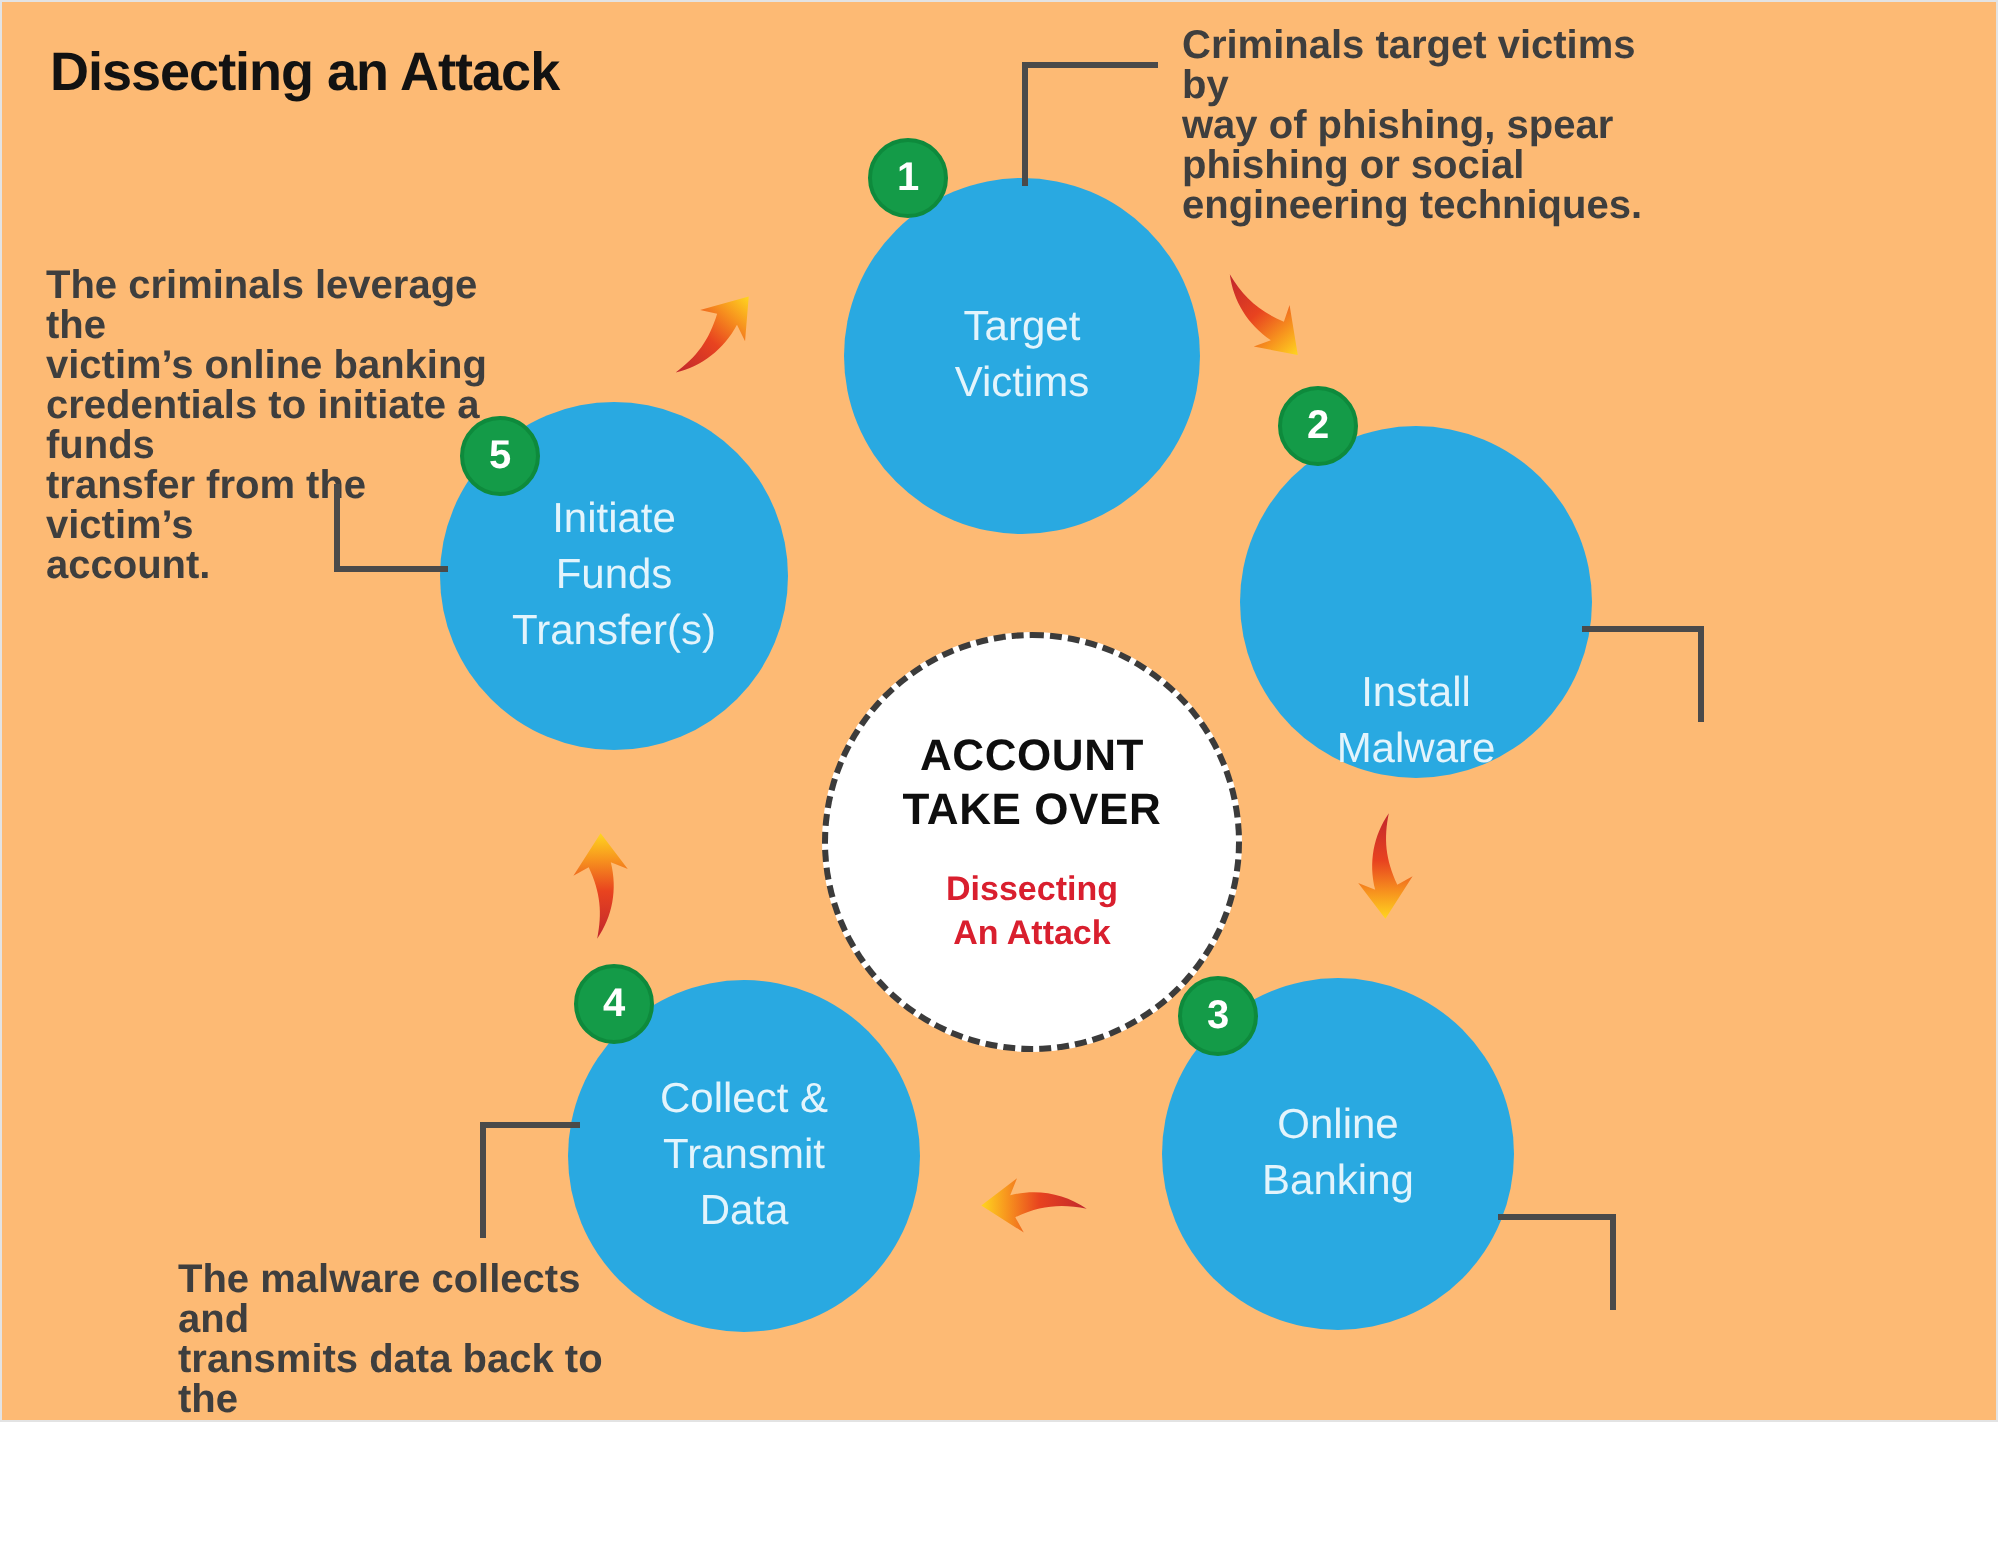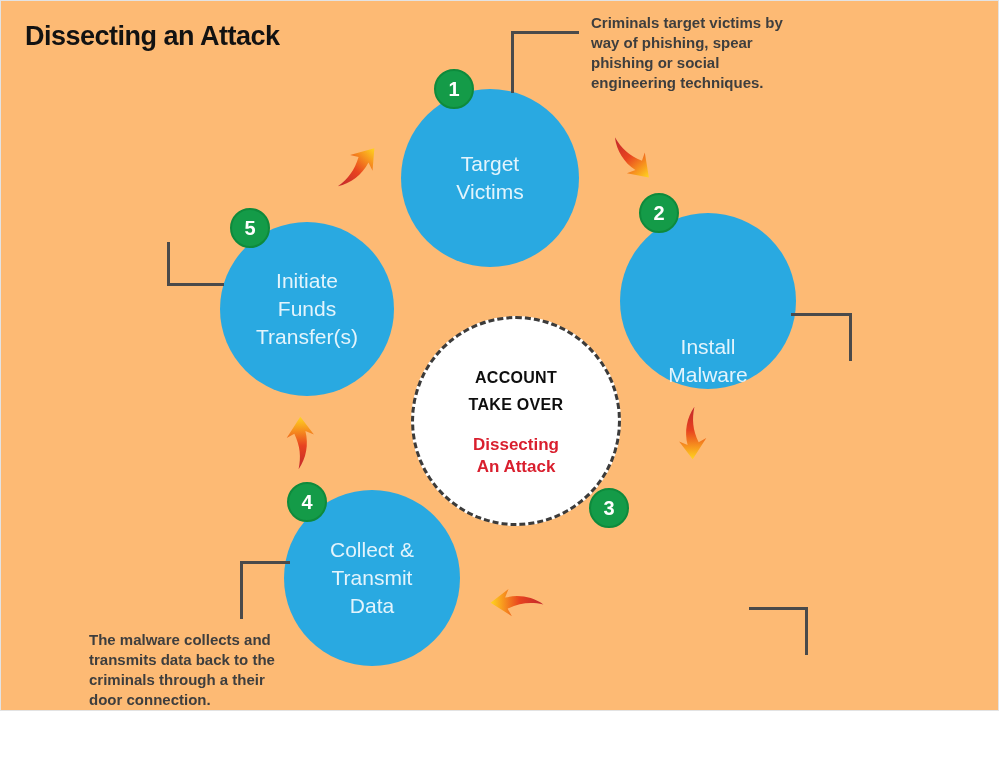--- a/index.html
+++ b/index.html
@@ -11,55 +11,55 @@
   .page-title {
     position:absolute; left:24px; top:20px; margin:0;
     font-size:27px; font-weight:800; color:#121212; letter-spacing:-0.5px;
   }
   
   .circle {
     position:absolute; border-radius:50%; background:#29A9E1;
     display:flex; align-items:center; justify-content:center; text-align:center;
     color:#E3F4FC; font-size:21px; line-height:28px; white-space:pre-line;
   }
-  .c1 { left:400px; top:88px;  width:178px; height:178px; }
+  .c1 { left:421px; top:88px;  width:178px; height:178px; }
   .c2 { left:619px; top:212px; width:176px; height:176px;align-items:flex-end; }
   .c3 { left:580px; top:488px; width:176px; height:176px; }
   .c4 { left:283px; top:489px; width:176px; height:176px; }
-  .c5 { left:219px; top:221px; width:174px; height:174px; }
+  .c5 { left:219px; top:200px; width:174px; height:174px; }
   
   .badge {
     position:absolute; width:36px; height:36px; border-radius:50%;
     background:#149B48; border:2px solid #0E8A3C; box-sizing:content-box;
     color:#ffffff; font-size:20px; font-weight:700;
     display:flex; align-items:center; justify-content:center; z-index:5;
   }
   .b1 { left:433px; top:68px; }
   .b2 { left:638px; top:192px; }
   .b3 { left:588px; top:487px; }
   .b4 { left:286px; top:481px; }
   .b5 { left:229px; top:207px; }
   
   .center-ring {
     position:absolute; left:410px; top:315px; width:204px; height:204px;
     border:3px dashed #3b3b3b; border-radius:50%; background:#ffffff;
     display:flex; flex-direction:column; align-items:center; justify-content:center;
     text-align:center; z-index:2;
   }
   .center-title {
-    font-size:16px; font-weight:800; color:#0e0e0e; line-height:27px;
+    font-size:22px; font-weight:800; color:#0e0e0e; line-height:27px;
     white-space:pre-line; letter-spacing:0.3px;
   }
   .center-subtitle {
     margin-top:16px; font-size:17px; font-weight:700; color:#D91F2E;
     line-height:22px; white-space:pre-line;
   }
   
   .annotation {
-    position:absolute; font-size:15px; font-weight:600; line-height:20px;
+    position:absolute; font-size:20px; font-weight:600; line-height:20px;
     color:#3E3E3E; white-space:pre-line;
   }
   .a1 { left:590px; top:12px;  width:240px; }
   .a2 { left:776px; top:366px; width:222px; }
   .a3 { left:700px; top:670px; width:250px; }
   .a4 { left:88px;  top:629px; width:220px; }
   .a5 { left:22px;  top:132px; width:235px; }
   
   .conn { position:absolute; background:#4a4a4a; z-index:1; }
   .n1v { left:510px; top:30px;  width:3px;  height:62px; }
@@ -119,20 +119,24 @@
   <div class="conn n5h"></div>
 
   <div class="circle c1">
     <span>Target
 Victims</span>
   </div>
   <div class="circle c2">
     <span>Install
 Malware</span>
   </div>
+  <div class="circle c3">
+    <span>Online
+Banking</span>
+  </div>
   <div class="circle c4">
     <span>Collect &amp;
 Transmit
 Data</span>
   </div>
   <div class="circle c5">
     <span>Initiate
 Funds
 Transfer(s)</span>
   </div>
@@ -151,20 +155,25 @@
   </div>
 
   <div class="annotation a1">Criminals target victims by
 way of phishing, spear
 phishing or social
 engineering techniques.</div>
   <div class="annotation a4">The malware collects and
 transmits data back to the
 criminals through a their
 door connection.</div>
+  <div class="annotation a5">The criminals leverage the
+victim’s online banking
+credentials to initiate a funds
+transfer from the victim’s
+account.</div>
 
   <svg class="arrow arrow-a" viewBox="0 0 40 64">
     <path d="M18 1 L34 22 L24 18 C28 34 25 50 16 63 C19 48 18 36 11 21 L2 26 Z" fill="url(#arrowGrad)"></path>
   </svg>
   <svg class="arrow arrow-b" viewBox="0 0 40 64">
     <path d="M18 1 L34 22 L24 18 C28 34 25 50 16 63 C19 48 18 36 11 21 L2 26 Z" fill="url(#arrowGrad)"></path>
   </svg>
   <svg class="arrow arrow-c" viewBox="0 0 40 64">
     <path d="M18 1 L34 22 L24 18 C28 34 25 50 16 63 C19 48 18 36 11 21 L2 26 Z" fill="url(#arrowGrad)"></path>
   </svg>

